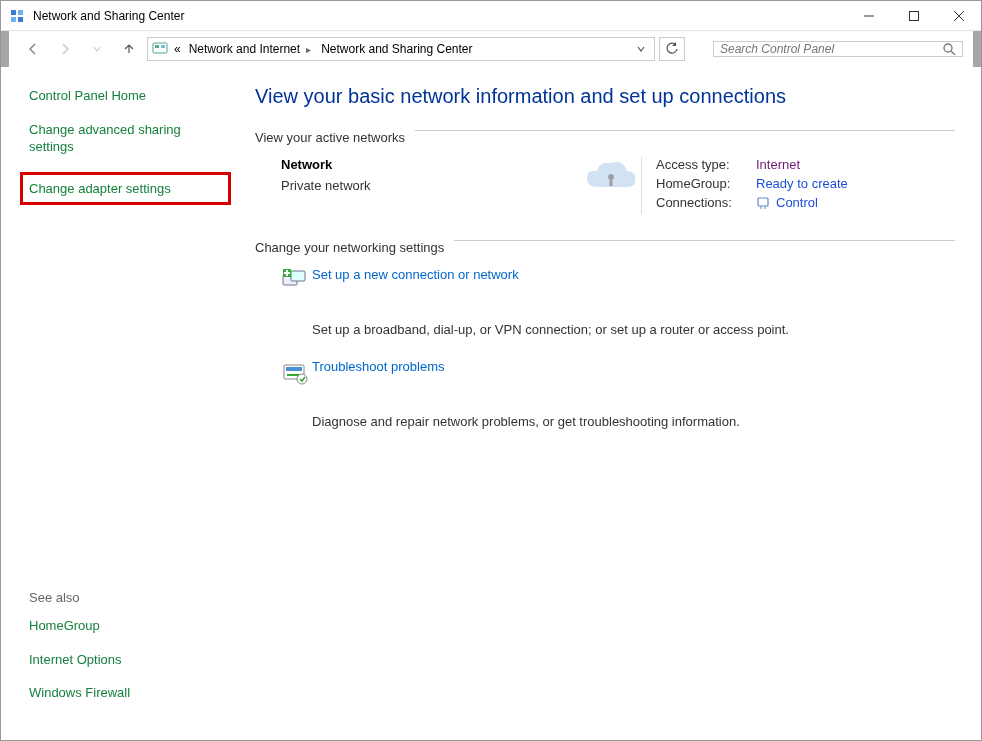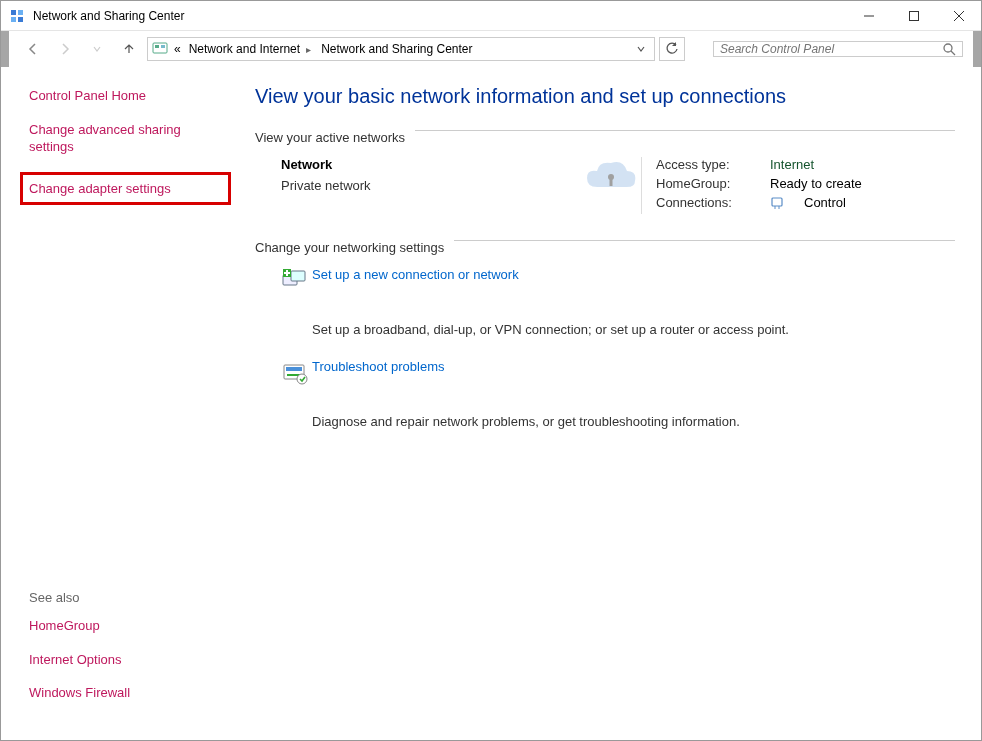--- a/index.html
+++ b/index.html
@@ -132,21 +132,21 @@
       display: flex;
       height: calc(100% - 66px);
     }
     .sidebar {
       width: 240px;
       padding: 20px 14px 14px 28px;
       display: flex;
       flex-direction: column;
     }
     .sidebar .link {
-      color: #be185d;
+      color: #15803d;
       font-size: 13px;
       margin-bottom: 16px;
       cursor: pointer;
       line-height: 1.35;
     }
     .sidebar .link.highlight {
       border: 3px solid #d70000;
       padding: 5px 6px;
       margin-left: -9px;
       margin-right: -4px;
@@ -194,24 +194,24 @@
       display: flex;
       align-items: center;
       justify-content: center;
       opacity: 0.5;
     }
     .net-right {
       border-left: 1px solid #ddd;
       padding-left: 14px;
       font-size: 13px;
     }
-    .net-row { display: flex; gap: 20px; margin-bottom: 4px; align-items: center; }
+    .net-row { display: flex; gap: 6px; margin-bottom: 4px; align-items: center; }
     .net-row .lbl { width: 94px; color: #333; }
-    .net-row .val { color: #14532d; }
-    .net-row .val.link { color: #000000; cursor: pointer; }
+    .net-row .val { color: #701a75; }
+    .net-row .val.link { color: #1d4ed8; cursor: pointer; }
     .settings-item {
       display: flex;
       gap: 3px;
       padding-left: 26px;
       margin-bottom: 22px;
       align-items: flex-start;
     }
     .settings-item .icon {
       width: 28px;
       height: 28px;

